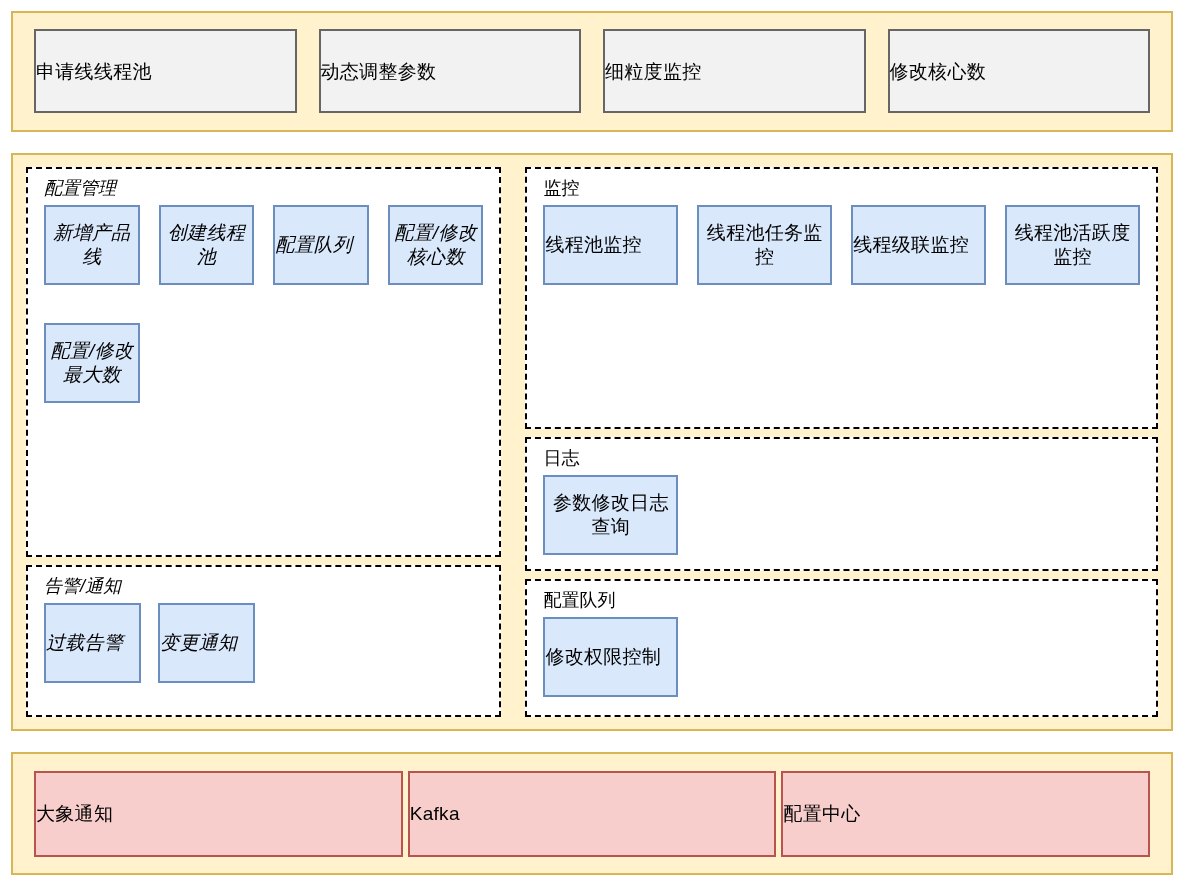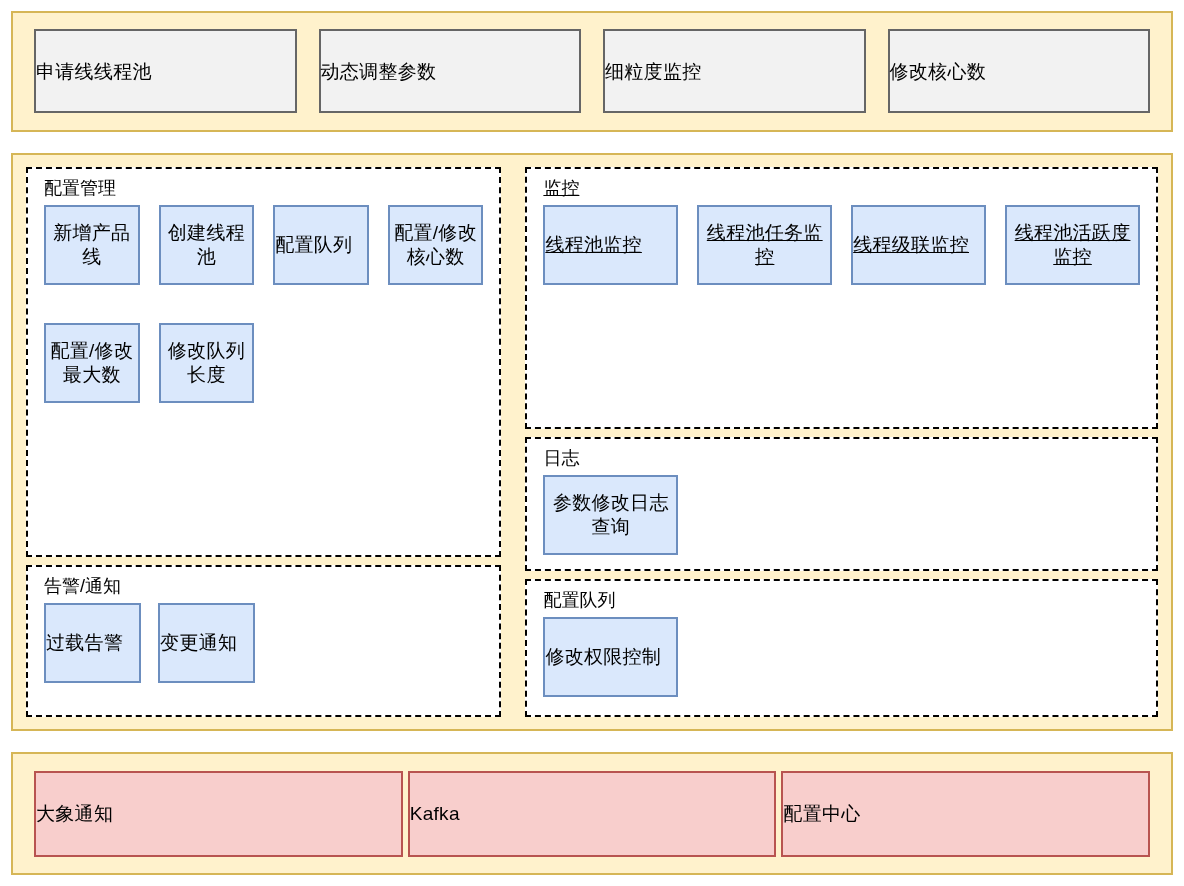--- a/index.html
+++ b/index.html
@@ -90,21 +90,21 @@
     background: #dae8fc;
     border: 2px solid #6c8ebf;
     height: 80px;
   }
 
   
   .col {
     display: flex;
     flex-direction: column;
   }
-  .col-left { width: 546px; }
+  .col-left { width: 546px; font-style: italic; }
   .col-right { flex: 1 1 auto; }
 
   .group {
     position: relative;
     background: #ffffff;
     border: 2px dashed #000000;
     box-sizing: border-box;
     padding: 8px 16px 14px 16px;
   }
 
@@ -122,21 +122,21 @@
 
   
   .g-config          { height: 390px; }
   .g-config .grid-2  { column-gap: 19px; row-gap: 38px; }
   .g-config .node-blue { height: 80px; }
 
   .g-alert           { flex: 1 1 auto; margin-top: 8px; }
   .g-alert .grid-2   { column-gap: 17px; }
 
   
-  .g-monitor         { height: 262px; text-decoration: underline; }
+  .g-monitor         { height: 262px; }
   .g-monitor .grid-2 { column-gap: 19px; row-gap: 8px; }
 
   .g-log             { height: 134px; margin-top: 8px; }
   .g-log .grid-2     { column-gap: 19px; }
 
   .g-perm            { flex: 1 1 auto; margin-top: 8px; }
   .g-perm .grid-2    { column-gap: 19px; }
 </style>
 </head>
 <body>
@@ -173,23 +173,20 @@
           </div>
           <div class="node node-blue">
             <span>配置队列</span>
           </div>
           <div class="node node-blue">
             <span>配置/修改核心数</span>
           </div>
           <div class="node node-blue">
             <span>配置/修改最大数</span>
           </div>
-          <div class="node node-blue">
-            <span>修改队列长度</span>
-          </div>
         </div>
       </div>
 
       <div class="group g-alert">
         <div class="group-title">告警/通知</div>
         <div class="grid-2">
           <div class="node node-blue">
             <span>过载告警</span>
           </div>
           <div class="node node-blue">

